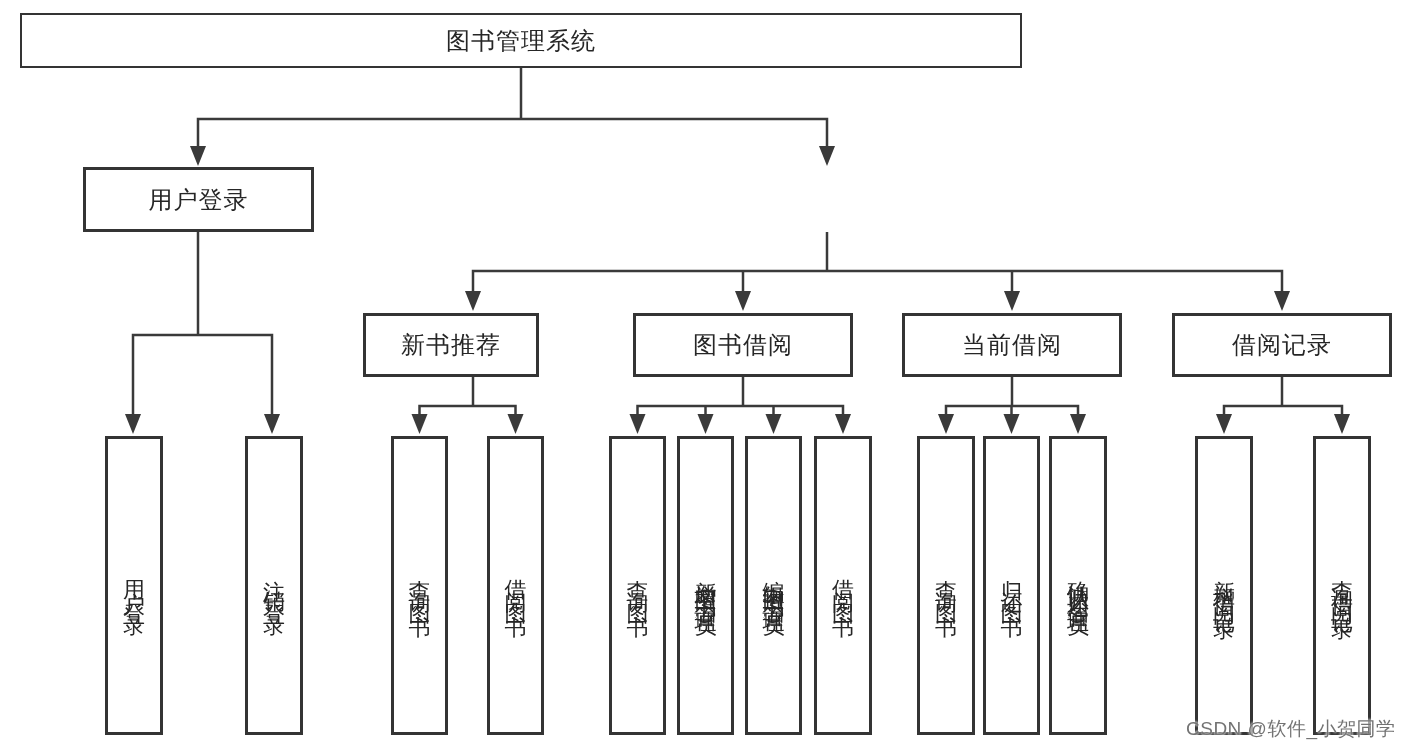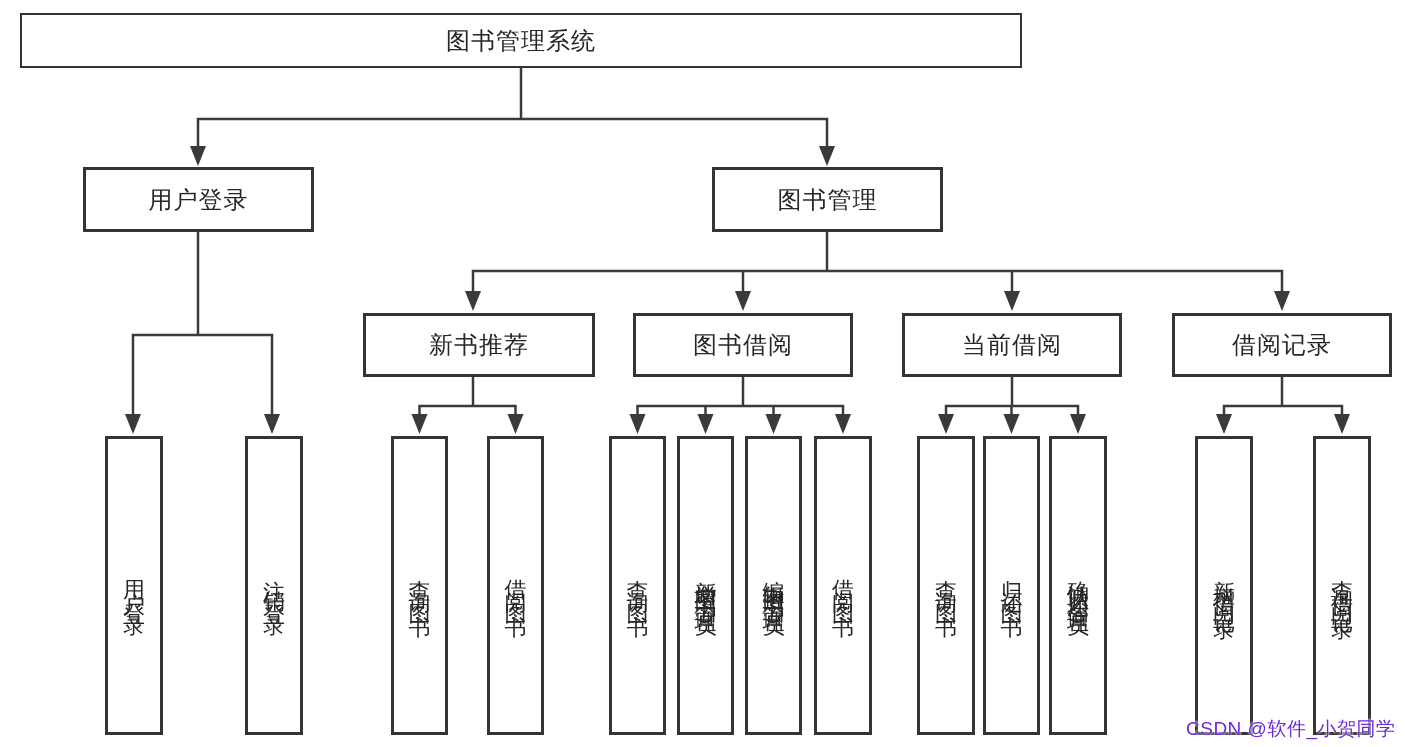--- a/index.html
+++ b/index.html
@@ -30,21 +30,21 @@
     font-size:22px;
     letter-spacing:12px;
     line-height:1;
   }
   .node.v.mid span{letter-spacing:8px;}
   .node.v.long span{letter-spacing:5px;}
   .watermark{
     position:absolute;
     left:1186px;top:716px;
     font-size:19px;
-    color:#6d28d9;
+    color:#737373;
     letter-spacing:0.5px;
     white-space:nowrap;
     text-shadow:0 0 3px #ffffff,0 0 3px #ffffff;
     z-index:5;
   }
 </style>
 </head>
 <body>
 
 <div class="stage">
@@ -94,25 +94,22 @@
     </g>
   </svg>
 
   <div class="node h root" style="left:20px;top:13px;width:1002px;height:55px;">
     <span>图书管理系统</span>
   </div>
 
   <div class="node h" style="left:83px;top:167px;width:231px;height:65px;">
     <span>用户登录</span>
   </div>
-  <div class="node h" style="left:712px;top:167px;width:231px;height:65px;">
-    <span>图书管理</span>
-  </div>
 
-  <div class="node h" style="left:363px;top:313px;width:232px;height:64px;">
+  <div class="node h" style="left:363px;top:313px;width:176px;height:64px;">
     <span>新书推荐</span>
   </div>
   <div class="node h" style="left:902px;top:313px;width:220px;height:64px;">
     <span>当前借阅</span>
   </div>
   <div class="node h" style="left:633px;top:313px;width:220px;height:64px;">
     <span>图书借阅</span>
   </div>
   <div class="node h" style="left:1172px;top:313px;width:220px;height:64px;">
     <span>借阅记录</span>

